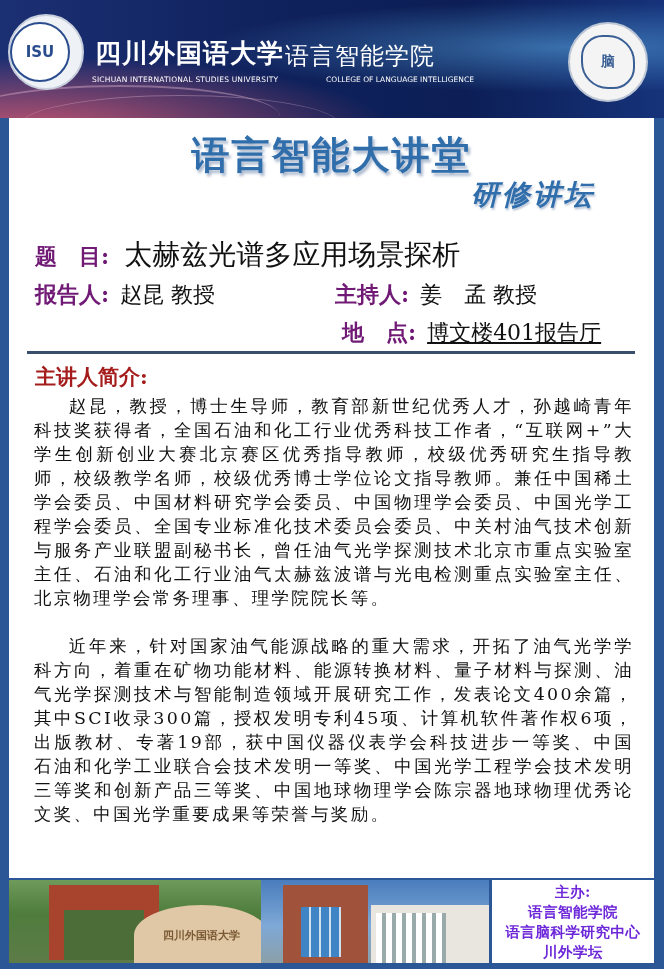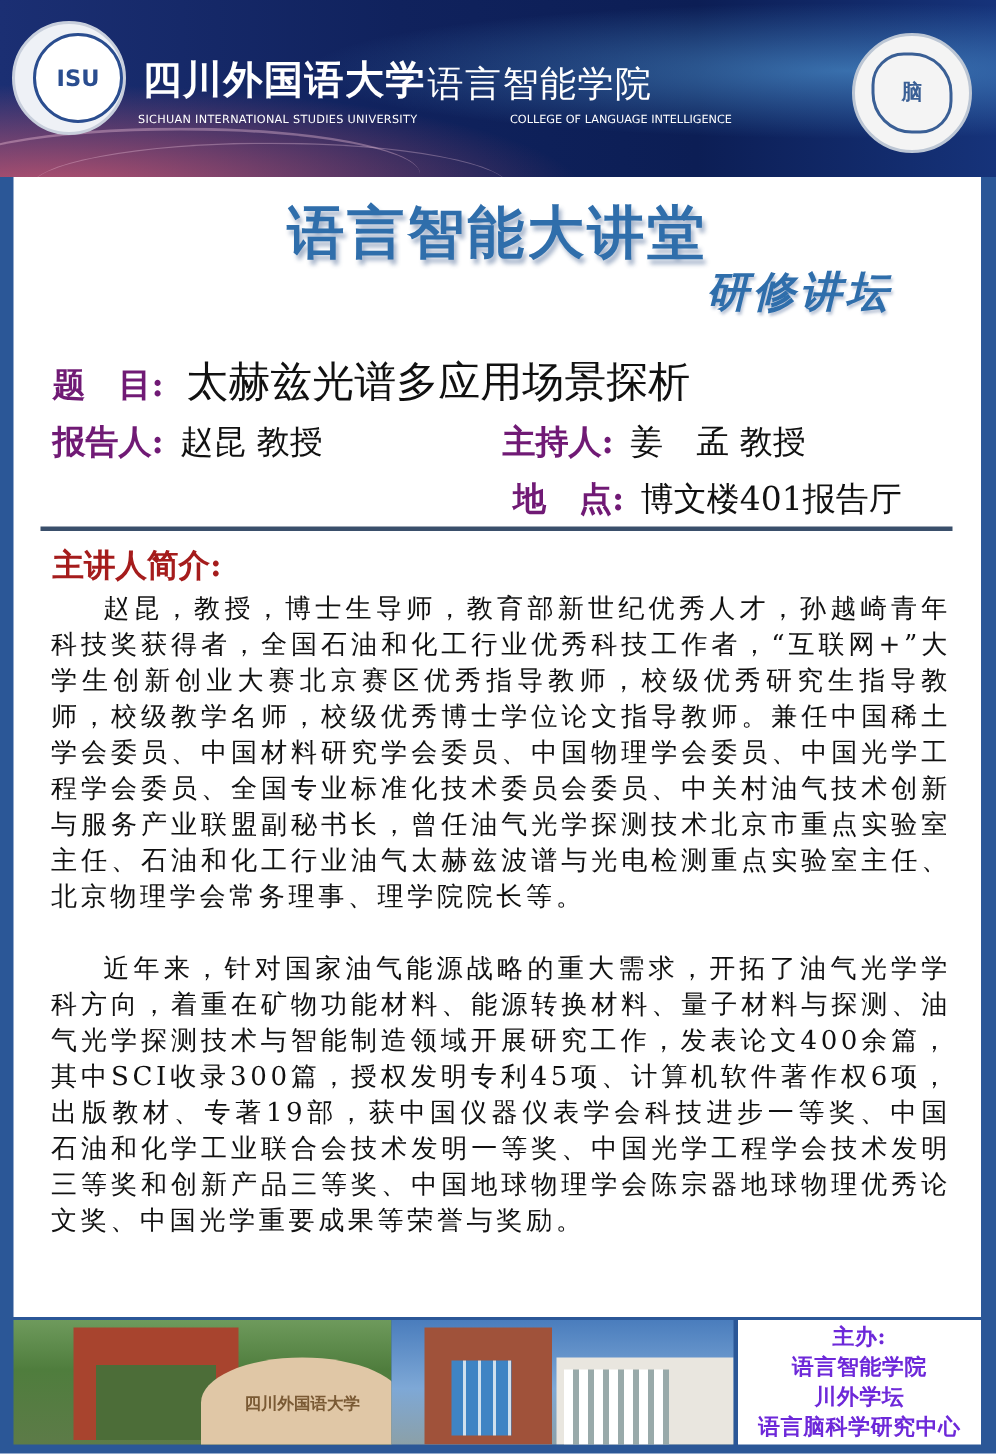--- a/index.html
+++ b/index.html
@@ -5,26 +5,26 @@
   html,body{margin:0;padding:0;}
   body{width:664px;height:969px;overflow:hidden;background:#2b5797;font-family:"DejaVu Serif",serif;position:relative;}
   .banner{position:absolute;left:0;top:0;width:664px;height:118px;
     background:
       radial-gradient(ellipse at 85% 40%, rgba(90,170,230,0.55) 0%, rgba(20,60,140,0) 45%),
       radial-gradient(ellipse at 5% 110%, rgba(220,90,110,0.85) 0%, rgba(120,40,110,0) 40%),
       linear-gradient(90deg,#1b2f73 0%,#10225d 40%,#0c1e55 70%,#16337a 100%);
     overflow:hidden;}
   .banner .wave{position:absolute;left:-40px;top:85px;width:320px;height:60px;border-top:2px solid rgba(255,210,230,0.35);border-radius:50%;}
   .banner .wave2{left:20px;top:95px;border-top:1px solid rgba(255,220,240,0.3);}
-  .logo-left{position:absolute;left:8px;top:14px;width:76px;height:76px;border-radius:50%;background:#eef1f6;border:2px solid #c8cfdc;box-sizing:border-box;display:flex;align-items:center;justify-content:flex-end;}
+  .logo-left{position:absolute;left:8px;top:14px;width:76px;height:76px;border-radius:50%;background:#eef1f6;border:2px solid #c8cfdc;box-sizing:border-box;display:flex;align-items:center;justify-content:flex-start;}
   .logo-left .inner{width:56px;height:56px;border-radius:50%;border:2px solid #2a4d8f;display:flex;align-items:center;justify-content:center;font:bold 15px "DejaVu Sans",sans-serif;color:#2a4d8f;background:#fff;}
   .uni-name{position:absolute;left:95px;top:36px;color:#fff;font:bold 26px "DejaVu Serif",serif;letter-spacing:1px;}
   .college-name{position:absolute;left:285px;top:40px;color:#fff;font:24px "DejaVu Sans",sans-serif;letter-spacing:1px;}
   .uni-en{position:absolute;left:92px;top:75px;color:#fff;font:7.5px "DejaVu Sans",sans-serif;letter-spacing:0.2px;white-space:nowrap;}
-  .college-en{position:absolute;left:298px;top:75px;color:#fff;font:7.5px "DejaVu Sans",sans-serif;white-space:nowrap;padding-left:42px;}
+  .college-en{position:absolute;left:284px;top:75px;color:#fff;font:7.5px "DejaVu Sans",sans-serif;white-space:nowrap;padding-left:42px;}
   .logo-right{position:absolute;left:568px;top:22px;width:80px;height:80px;border-radius:50%;background:#f4f4f4;border:2px solid #bcc6d4;box-sizing:border-box;display:flex;align-items:center;justify-content:center;}
   .logo-right .inner{width:50px;height:50px;border:2px solid #3a5f95;border-radius:40% 50% 40% 50%;font:bold 14px "DejaVu Sans",sans-serif;color:#3a5f95;display:flex;align-items:center;justify-content:center;}
 
   .panel{position:absolute;left:9px;top:118px;width:645px;height:760px;background:#fff;}
   .title-main{position:absolute;left:0;width:645px;top:12px;text-align:center;font:bold 38px "DejaVu Sans",sans-serif;color:#2f6eab;letter-spacing:2px;text-shadow:2px 3px 3px rgba(60,90,140,0.45);}
   .title-sub{position:absolute;left:462px;top:58px;font:italic bold 28px "DejaVu Serif",serif;color:#2f6eab;letter-spacing:3px;text-shadow:1px 2px 2px rgba(60,90,140,0.35);}
   .info-row{position:absolute;font-size:22px;color:#111;white-space:nowrap;}
   .lbl{color:#701a75;font-weight:bold;}
   .val{color:#111;}
   .divider{position:absolute;left:18px;top:233px;width:608px;height:3px;background:#3a4f6b;}
@@ -77,21 +77,21 @@
     <span class="lbl">报告人:</span>
     <span class="val" style="margin-left:4px;">赵昆 教授</span>
   </div>
   <div class="info-row" style="left:326px;top:162px;">
     <span class="lbl">主持人:</span>
     <span class="val" style="margin-left:4px;">姜　孟 教授</span>
   </div>
 
   <div class="info-row" style="left:333px;top:200px;">
     <span class="lbl">地　点:</span>
-    <span class="val" style="margin-left:4px;">博文楼401报告厅</span>
+    <span class="val" style="margin-left:4px;text-decoration:underline;">博文楼401报告厅</span>
   </div>
 
   <div class="divider"></div>
 
   <div class="bio-head">主讲人简介:</div>
   <div class="bio bio1">
     <p>赵昆，教授，博士生导师，教育部新世纪优秀人才，孙越崎青年科技奖获得者，全国石油和化工行业优秀科技工作者，“互联网+”大学生创新创业大赛北京赛区优秀指导教师，校级优秀研究生指导教师，校级教学名师，校级优秀博士学位论文指导教师。兼任中国稀土学会委员、中国材料研究学会委员、中国物理学会委员、中国光学工程学会委员、全国专业标准化技术委员会委员、中关村油气技术创新与服务产业联盟副秘书长，曾任油气光学探测技术北京市重点实验室主任、石油和化工行业油气太赫兹波谱与光电检测重点实验室主任、北京物理学会常务理事、理学院院长等。</p>
   </div>
   <div class="bio bio2">
     <p>近年来，针对国家油气能源战略的重大需求，开拓了油气光学学科方向，着重在矿物功能材料、能源转换材料、量子材料与探测、油气光学探测技术与智能制造领域开展研究工作，发表论文400余篇，其中SCI收录300篇，授权发明专利45项、计算机软件著作权6项，出版教材、专著19部，获中国仪器仪表学会科技进步一等奖、中国石油和化学工业联合会技术发明一等奖、中国光学工程学会技术发明三等奖和创新产品三等奖、中国地球物理学会陈宗器地球物理优秀论文奖、中国光学重要成果等荣誉与奖励。</p>
@@ -111,15 +111,15 @@
       </div>
     <div class="bld2">
         <div class="cols"></div>
       </div>
   </div>
 </div>
 
 <div class="organizer">
   <div>主办:</div>
   <div>语言智能学院</div>
+  <div>语言脑科学研究中心</div>
   <div>川外学坛</div>
-  <div>语言脑科学研究中心</div>
 </div>
 
 </body></html>

